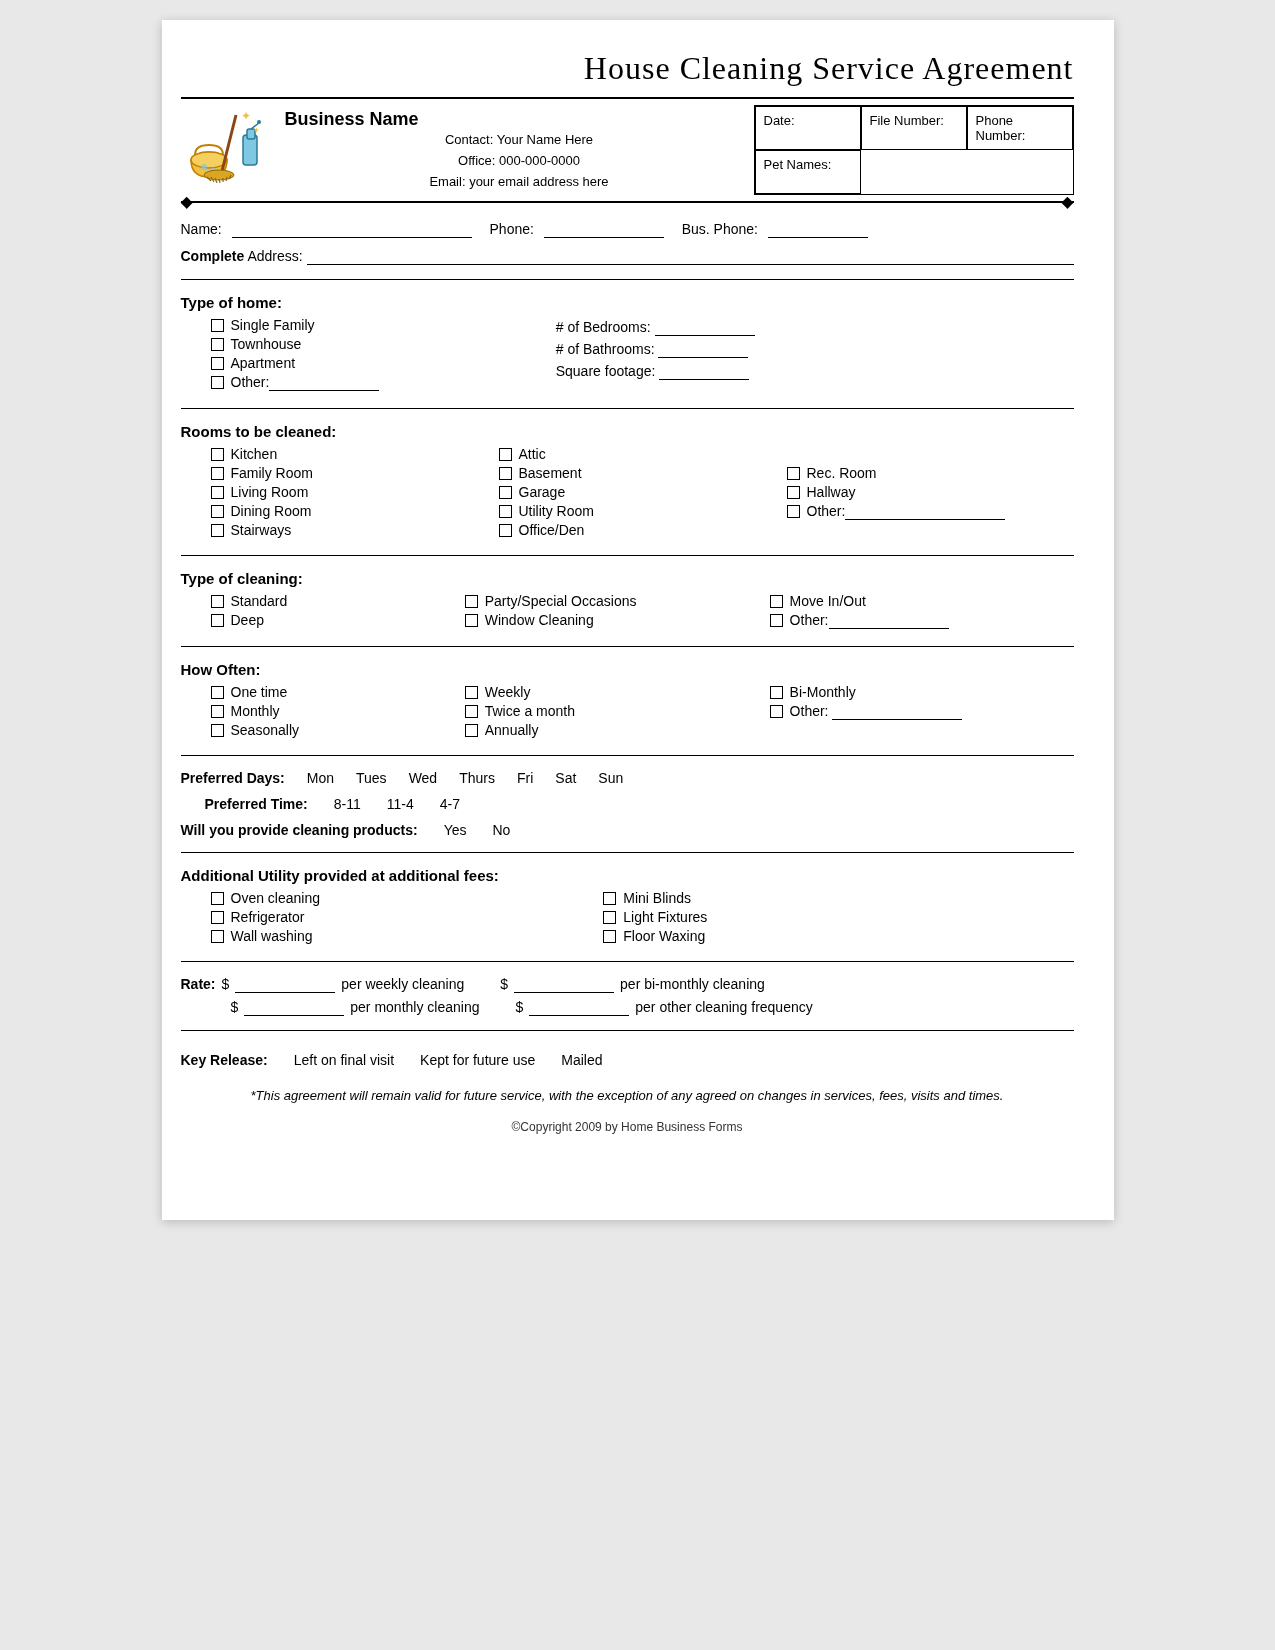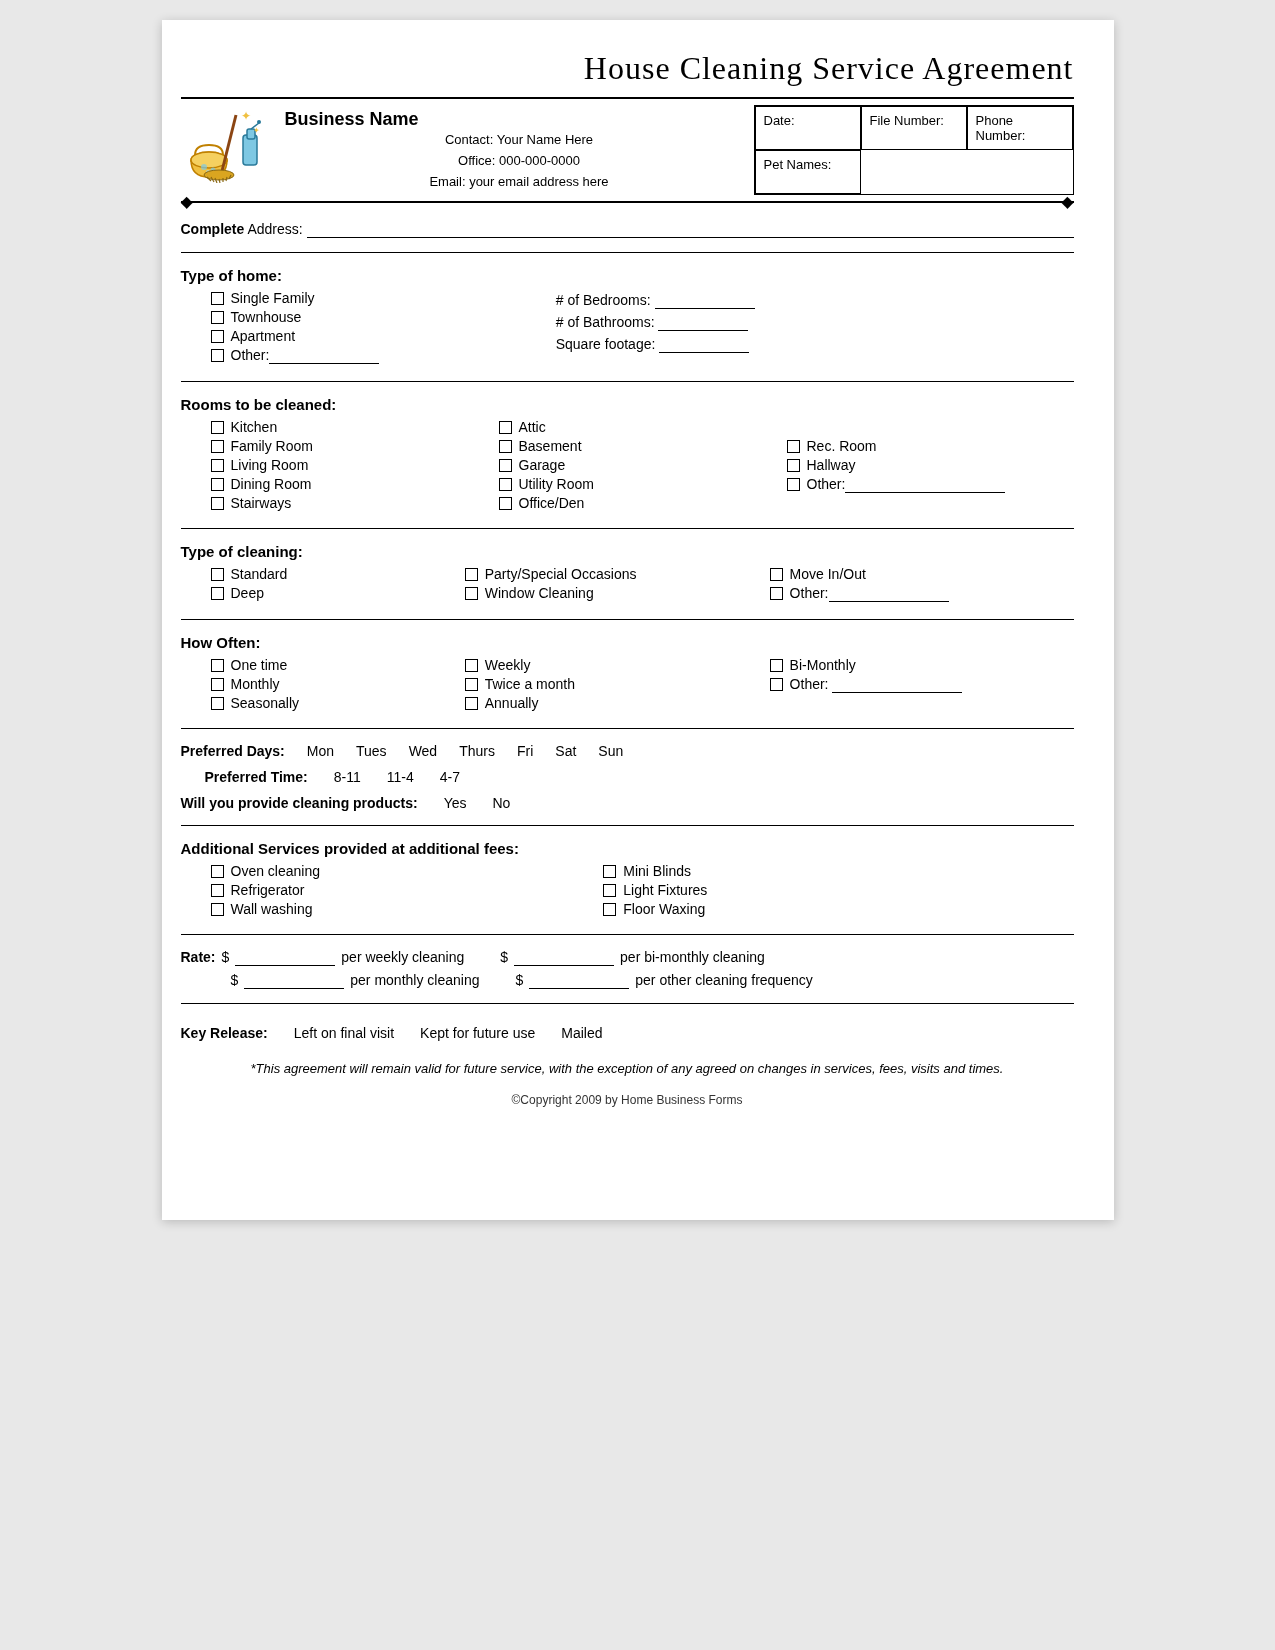--- a/index.html
+++ b/index.html
@@ -258,20 +258,28 @@
       <div class="header-field">
         <span>Phone Number:</span>
       </div>
       <div class="header-field">
         <span>Pet Names:</span>
       </div>
     </div>
     <span class="diamond diamond-right">◆</span>
   </div>
 
+  <div class="name-phone-row">
+    <span>Name:</span>
+    <span class="name-field">&nbsp;</span>
+    <span>&nbsp;&nbsp;Phone:</span>
+    <span class="phone-field">&nbsp;</span>
+    <span>&nbsp;&nbsp;Bus. Phone:</span>
+    <span class="bus-phone-field">&nbsp;</span>
+  </div>
 
   <div class="address-row">
     <span><strong>Complete</strong> Address:&nbsp;</span>
     <span class="address-field">&nbsp;</span>
   </div>
 
   <hr class="divider-line">
 
   <div>
     <div class="section-title">Type of home:</div>
@@ -523,21 +531,21 @@
     </div>
     <div class="inline-group">
       <span class="cb"></span>
       <span>No</span>
     </div>
   </div>
 
   <hr class="divider-line">
 
   <div>
-    <div class="section-title">Additional Services provided at additional fees:</div>
+    <div class="section-title">Additional Utility provided at additional fees:</div>
     <div class="columns-section">
       <div class="col">
         <div class="checkbox-item">
           <span class="cb"></span>
           <span>Oven cleaning</span>
         </div>
         <div class="checkbox-item">
           <span class="cb"></span>
           <span>Refrigerator</span>
         </div>

